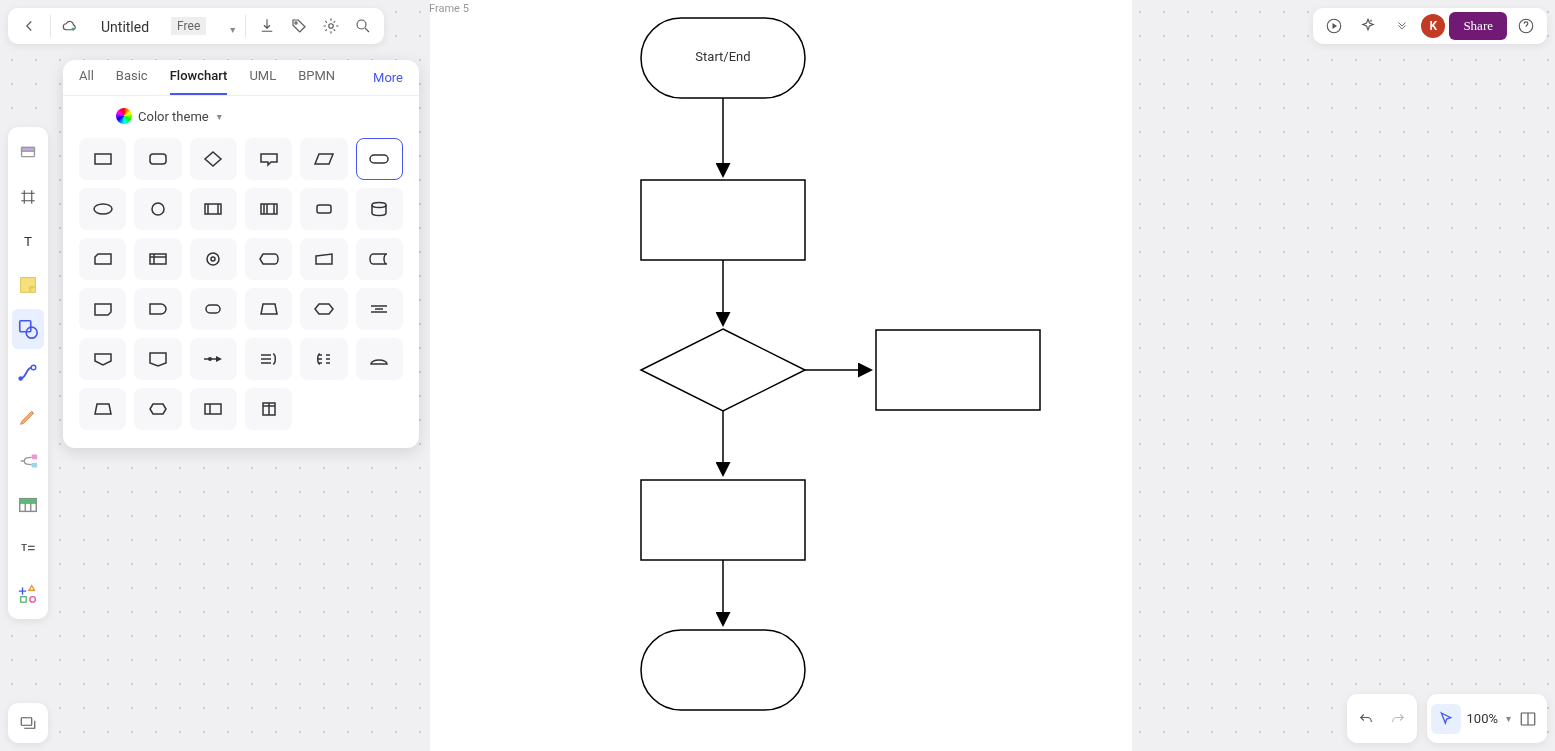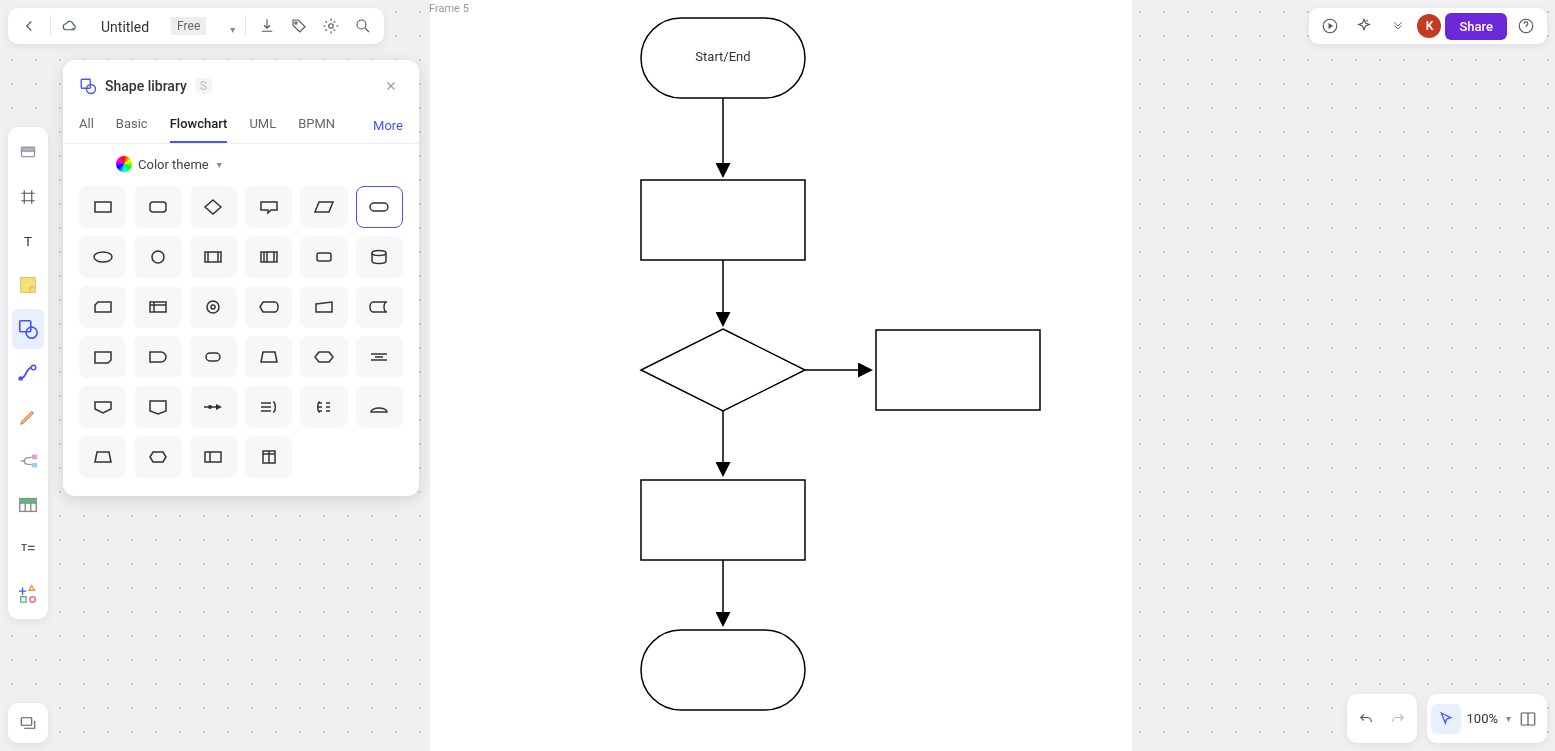--- a/index.html
+++ b/index.html
@@ -13,21 +13,21 @@
 .toolbar-tl .divider{width:1px;height:22px;background:#e5e5e8;margin:0 4px;}
 .icon-btn{width:30px;height:30px;display:flex;align-items:center;justify-content:center;border-radius:6px;cursor:pointer;color:#444;}
 .doc-title{display:flex;align-items:flex-end;gap:22px;padding:0 4px;}
 .doc-title .name{font-size:14px;color:#333;}
 .badge{font-size:12px;background:#eee;color:#666;padding:2px 6px;border-radius:0;}
 .chev{color:#888;font-size:10px;margin-left:2px;}
 
 
 .toolbar-tr{position:absolute;top:8px;right:8px;display:flex;align-items:center;background:#fff;border-radius:10px;box-shadow:0 2px 8px rgba(0,0,0,0.08);height:36px;padding:0 6px;gap:4px;}
 .avatar{width:24px;height:24px;border-radius:50%;background:#c23b22;color:#fff;display:flex;align-items:center;justify-content:center;font-size:12px;font-weight:600;}
-.share-btn{background:#6d28d9;color:#fff;border:none;padding:6px 14px;border-radius:6px;font-size:13px;font-weight:500;cursor:pointer;}
+.share-btn{background:#701a75;color:#fff;border:none;padding:6px 14px;border-radius:6px;font-size:13px;font-weight:500;cursor:pointer;font-family:Liberation Serif, serif;}
 
 
 .toolbar-left{position:absolute;top:127px;left:8px;width:40px;background:#fff;border-radius:10px;box-shadow:0 2px 8px rgba(0,0,0,0.08);padding:6px 0;display:flex;flex-direction:column;align-items:center;gap:4px;}
 .tool-item{width:32px;height:40px;display:flex;align-items:center;justify-content:center;border-radius:6px;cursor:pointer;position:relative;}
 .tool-item.active{background:#e8f0ff;}
 
 
 .toolbar-bl{position:absolute;bottom:8px;left:8px;width:40px;height:40px;background:#fff;border-radius:10px;box-shadow:0 2px 8px rgba(0,0,0,0.08);display:flex;align-items:center;justify-content:center;cursor:pointer;}
 
 
@@ -240,33 +240,20 @@
     <div class="icon-btn">
       <svg class="svg-icon" viewBox="0 0 24 24">
           <rect x="3" y="4" width="18" height="16" rx="1"></rect>
           <path d="M12 4v16"></path>
         </svg>
     </div>
   </div>
 </div>
 
 <div class="shape-panel">
-  <div class="panel-header">
-    <svg width="18" height="18" viewBox="0 0 24 24" fill="none" stroke="#4856f0" stroke-width="1.8">
-        <rect x="3" y="3" width="12" height="12" rx="1"></rect>
-        <circle cx="16" cy="16" r="6"></circle>
-      </svg>
-    <span class="title">Shape library</span>
-    <span class="shortcut">S</span>
-    <div class="panel-close">
-      <svg width="14" height="14" viewBox="0 0 24 24" stroke="#999" stroke-width="2">
-          <path d="M6 6l12 12M18 6L6 18"></path>
-        </svg>
-    </div>
-  </div>
   <div class="tabs">
     <div class="tab">All</div>
     <div class="tab">Basic</div>
     <div class="tab active">Flowchart</div>
     <div class="tab">UML</div>
     <div class="tab">BPMN</div>
     <div class="more">More</div>
   </div>
   <div class="color-theme">
     <div class="color-wheel"></div>

